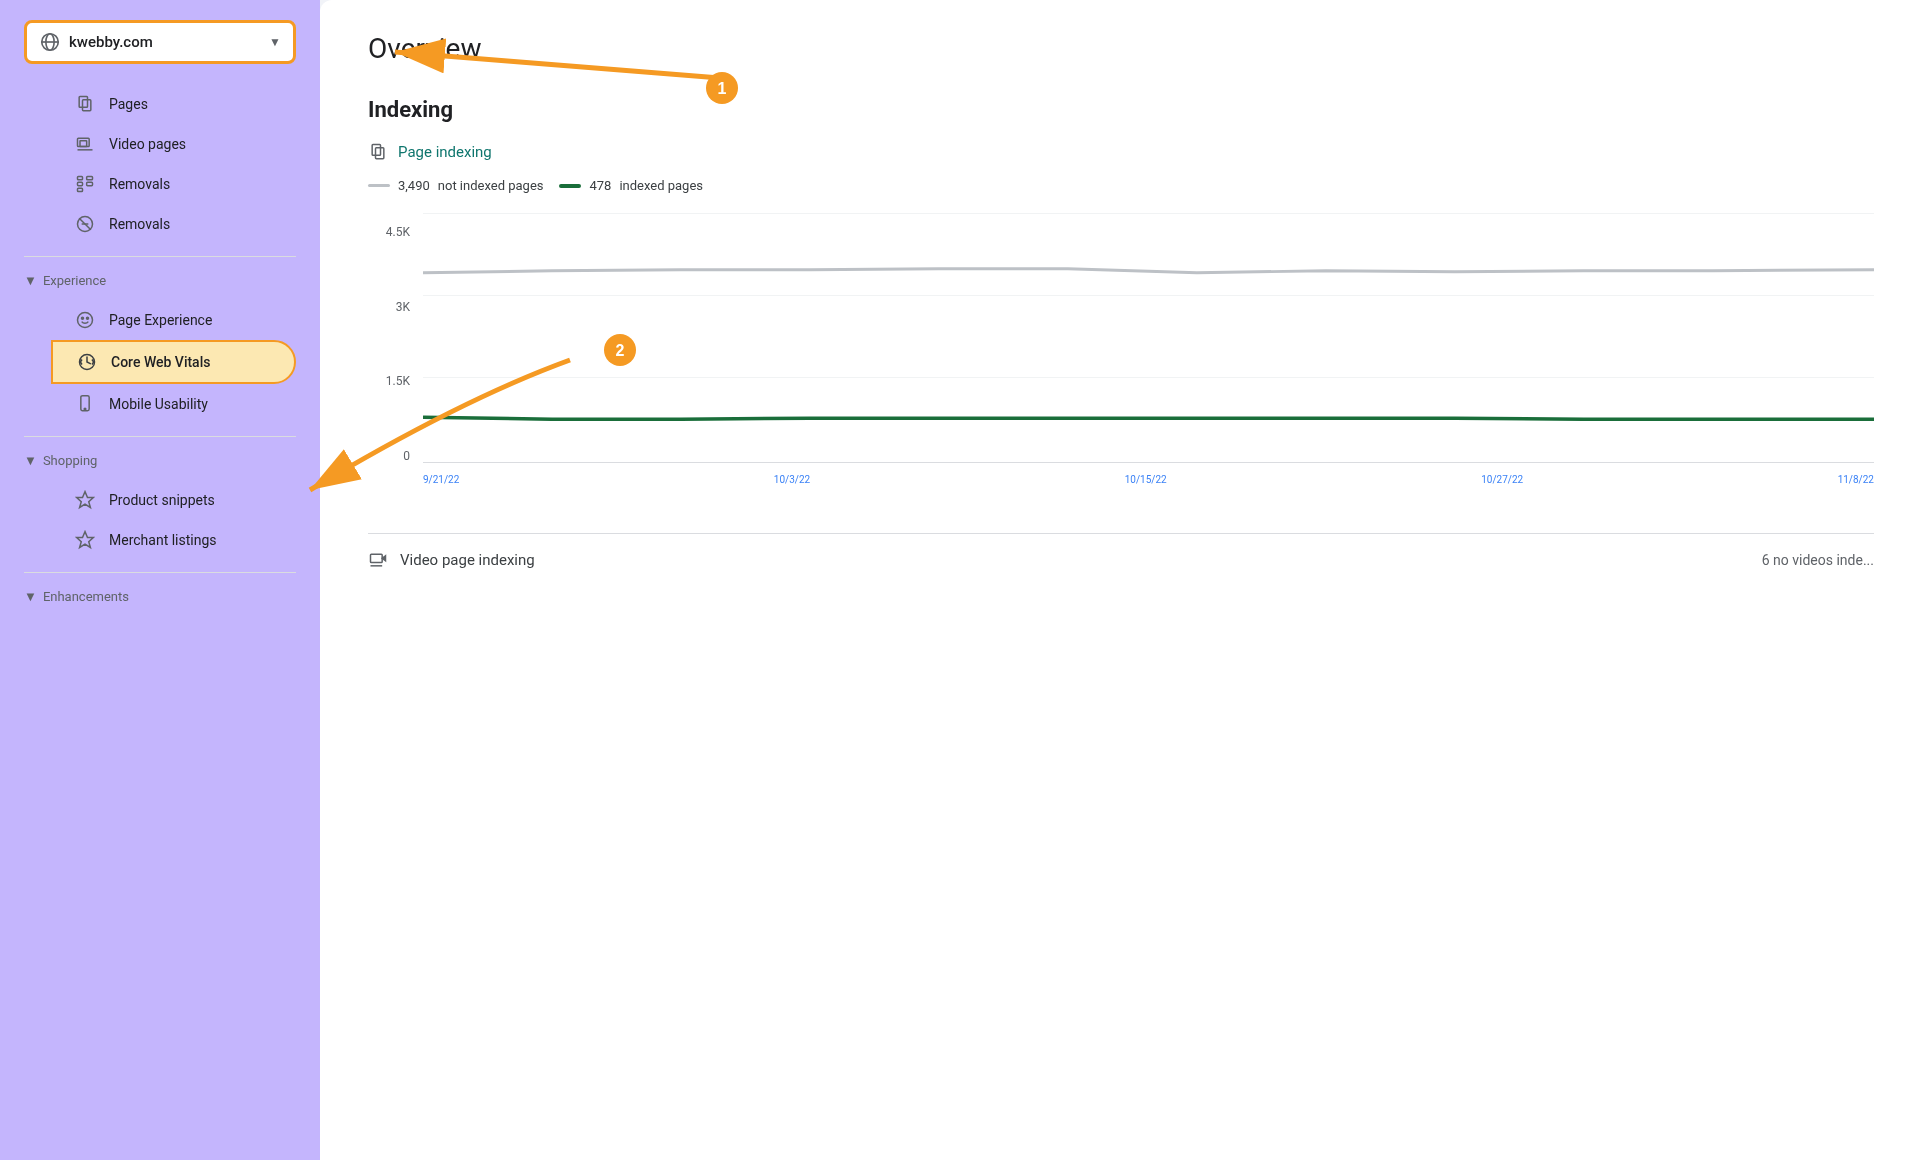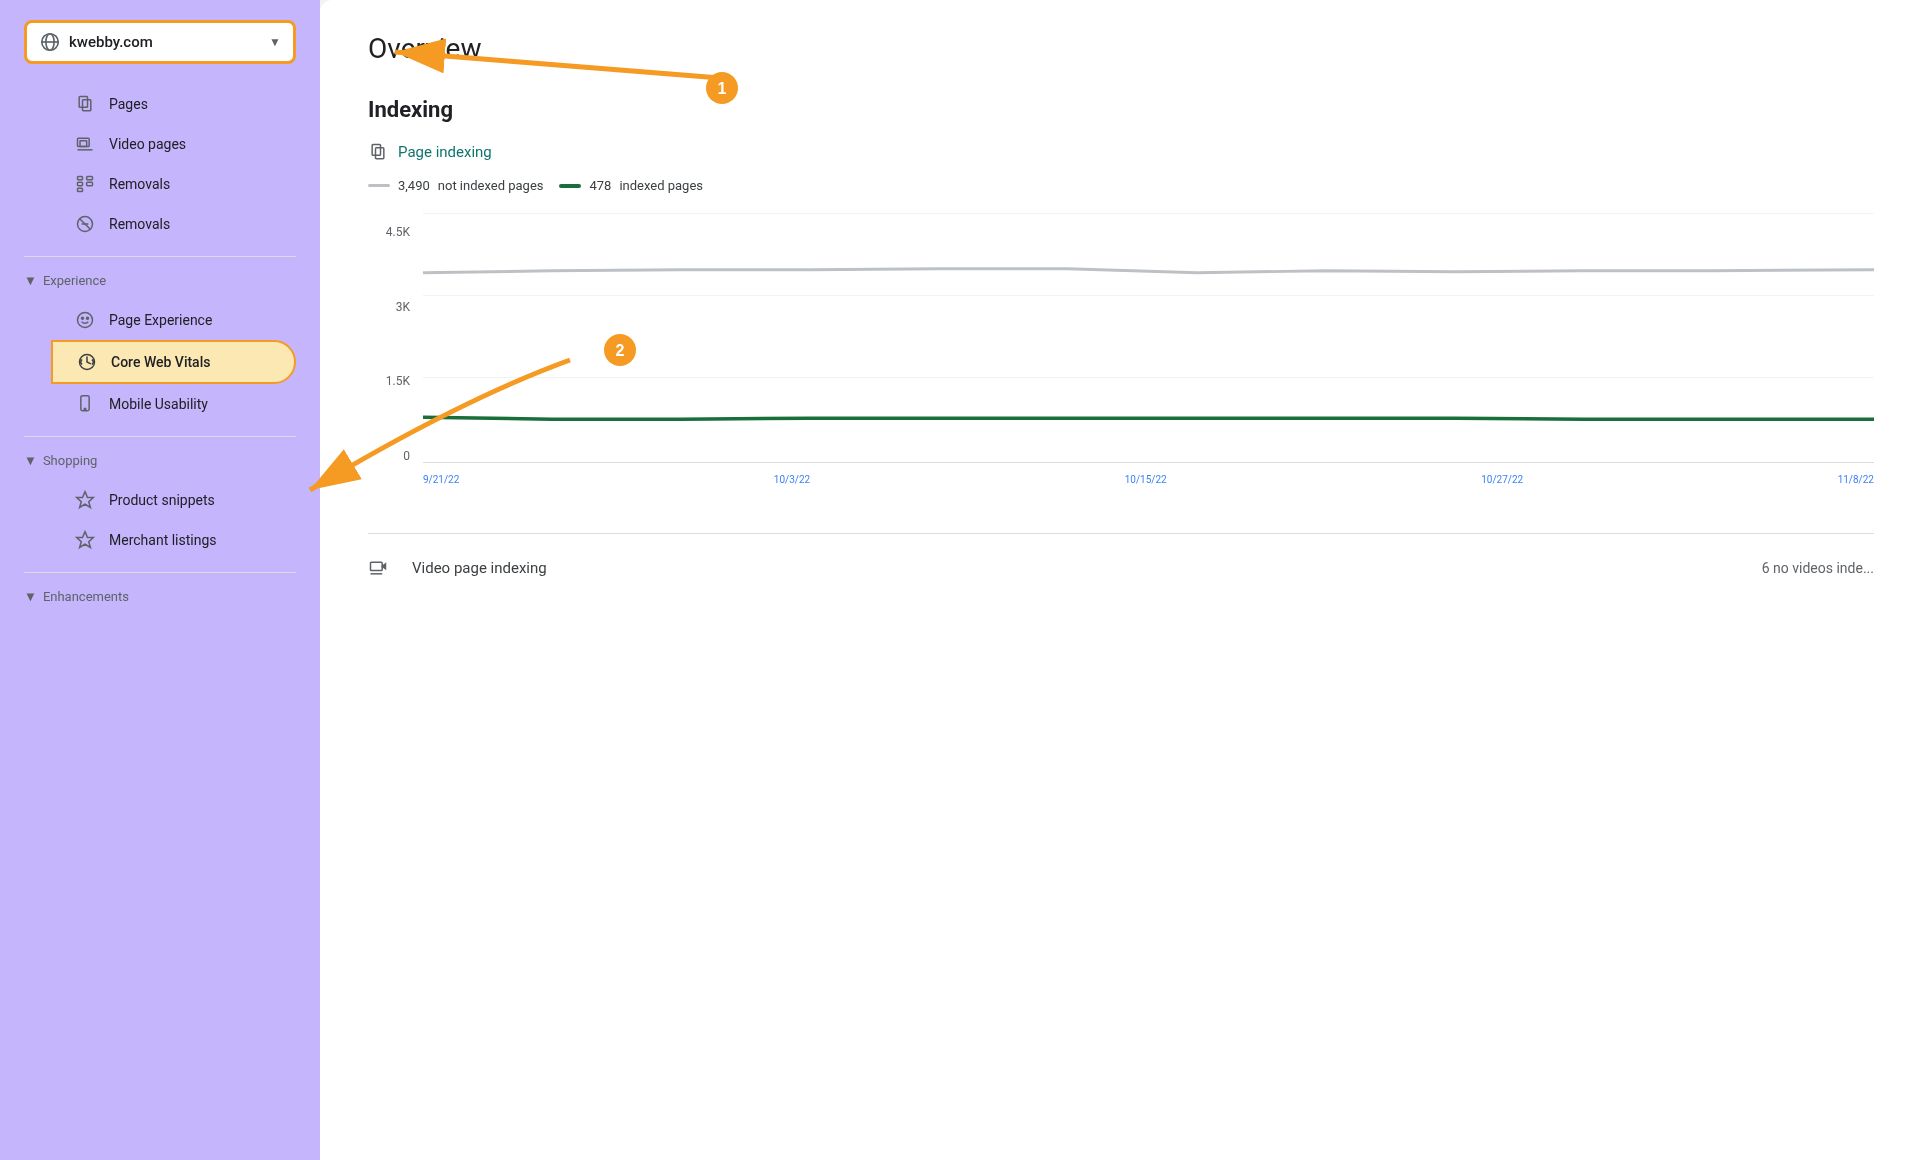--- a/index.html
+++ b/index.html
@@ -211,24 +211,24 @@
       display: flex;
       justify-content: space-between;
       align-items: center;
       font-size: 10px;
       color: #3b82f6;
     }
 
     .video-indexing-row {
       display: flex;
       align-items: center;
-      gap: 24px;
+      gap: 12px;
       font-size: 15px;
       color: #3c4043;
-      padding: 24px 0;
+      padding: 16px 0;
       border-top: 1px solid #dadce0;
       justify-content: space-between;
     }
     .video-indexing-row .right-text {
       margin-left: auto;
       font-size: 14px;
       color: #5f6368;
     }
 
     

